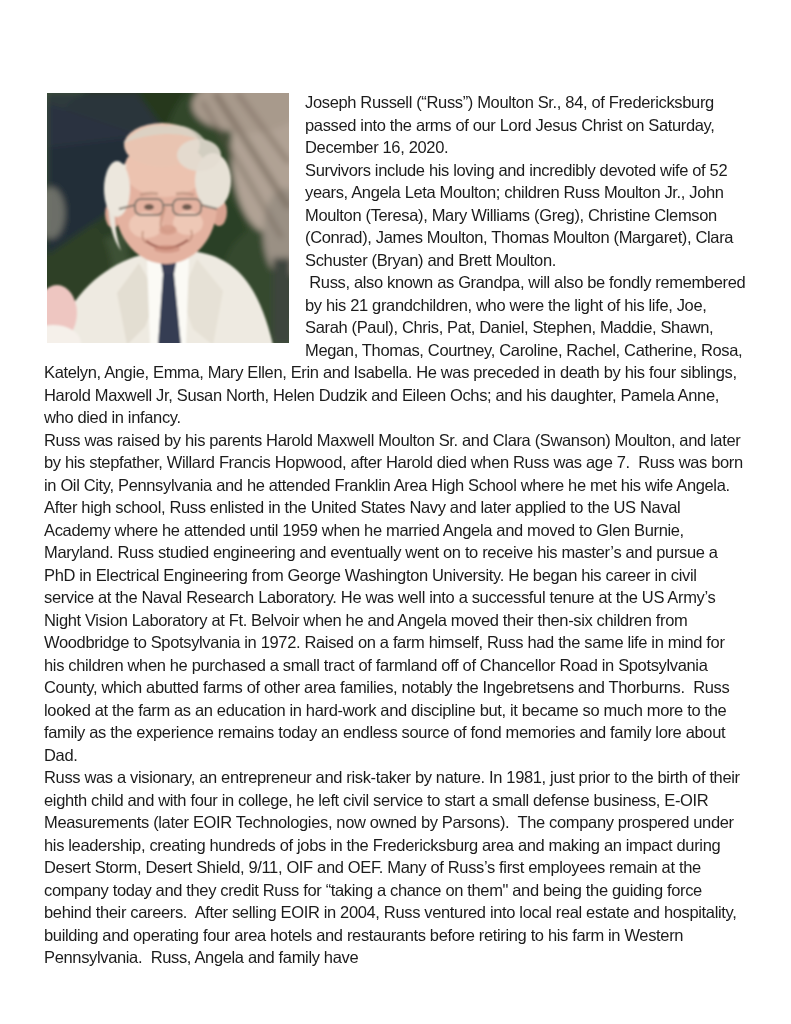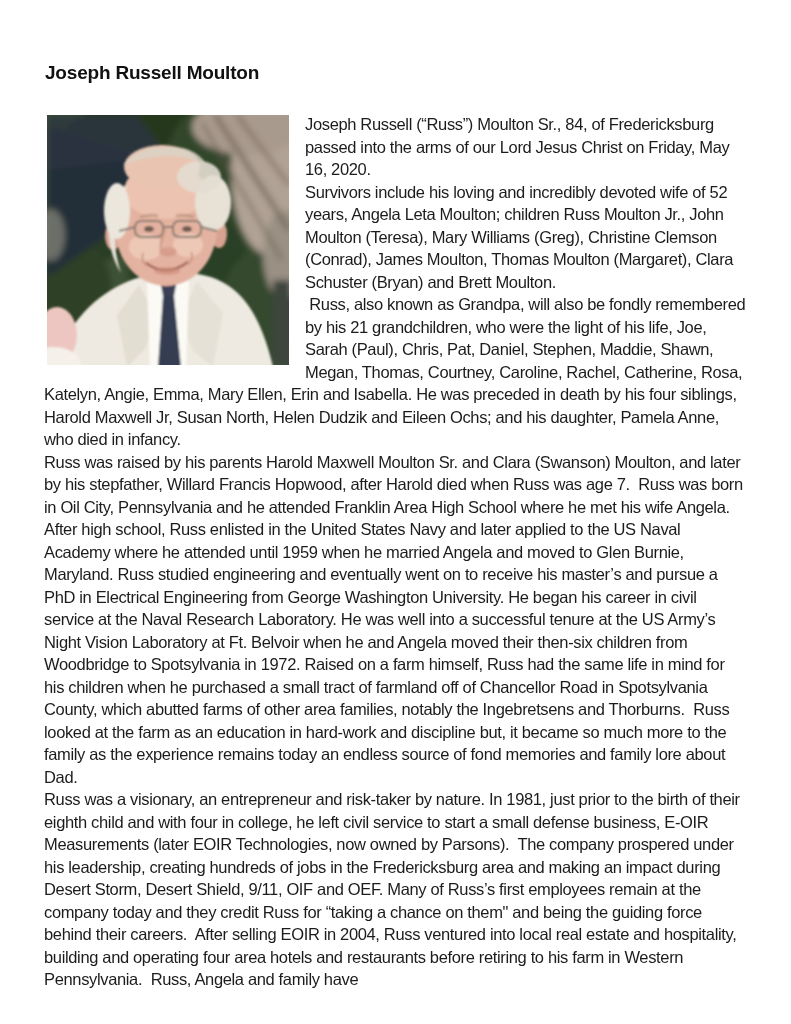--- a/index.html
+++ b/index.html
@@ -42,21 +42,20 @@
     overflow: hidden;
     background: #3c4f36;
   }
   .portrait svg { display: block; width: 242px; height: 250px; }
 </style>
 </head>
 <body>
 
 <div class="page">
 
-  <h1 class="doc-title">Joseph Russell Moulton</h1>
 
   <div class="doc-body">
 
     <div class="portrait" role="img" aria-label="Elderly man with white hair and glasses, smiling, wearing a light jacket, white shirt and dark tie, in front of green evergreen trees">
       <svg viewBox="0 0 242 250" xmlns="http://www.w3.org/2000/svg">
         <defs>
           <filter id="soft2" x="-20%" y="-20%" width="140%" height="140%">
               <feGaussianBlur stdDeviation="3"></feGaussianBlur>
             </filter>
           <filter id="soft1" x="-20%" y="-20%" width="140%" height="140%">
@@ -137,20 +136,20 @@
           <ellipse cx="120" cy="156" rx="13" ry="4" fill="#c98877" opacity="0.6"></ellipse>
           <path d="M96 138 Q 94 146 99 150" stroke="#c08e7b" stroke-width="2" fill="none" opacity="0.7"></path>
           <path d="M144 137 Q 147 144 141 149" stroke="#c08e7b" stroke-width="2" fill="none" opacity="0.7"></path>
 
           <ellipse cx="10" cy="220" rx="20" ry="28" fill="#eec6c1"></ellipse>
           <ellipse cx="6" cy="250" rx="28" ry="18" fill="#f5f0ea"></ellipse>
         </g>
       </svg>
     </div>
 
-    <p>Joseph Russell (“Russ”) Moulton Sr., 84, of Fredericksburg passed into the arms of our Lord Jesus Christ on Friday, May 16, 2020.</p>
+    <p>Joseph Russell (“Russ”) Moulton Sr., 84, of Fredericksburg passed into the arms of our Lord Jesus Christ on Saturday, December 16, 2020.</p>
     <p>Survivors include his loving and incredibly devoted wife of 52 years, Angela Leta Moulton; children Russ Moulton Jr., John Moulton (Teresa), Mary Williams (Greg), Christine Clemson (Conrad), James Moulton, Thomas Moulton (Margaret), Clara Schuster (Bryan) and Brett Moulton.</p>
     <p> Russ, also known as Grandpa, will also be fondly remembered by his 21 grandchildren, who were the light of his life, Joe, Sarah (Paul), Chris, Pat, Daniel, Stephen, Maddie, Shawn, Megan, Thomas, Courtney, Caroline, Rachel, Catherine, Rosa, Katelyn, Angie, Emma, Mary Ellen, Erin and Isabella. He was preceded in death by his four siblings, Harold Maxwell Jr, Susan North, Helen Dudzik and Eileen Ochs; and his daughter, Pamela Anne, who died in infancy.</p>
     <p>Russ was raised by his parents Harold Maxwell Moulton Sr. and Clara (Swanson) Moulton, and later by his stepfather, Willard Francis Hopwood, after Harold died when Russ was age 7.  Russ was born in Oil City, Pennsylvania and he attended Franklin Area High School where he met his wife Angela. After high school, Russ enlisted in the United States Navy and later applied to the US Naval Academy where he attended until 1959 when he married Angela and moved to Glen Burnie, Maryland. Russ studied engineering and eventually went on to receive his master’s and pursue a PhD in Electrical Engineering from George Washington University. He began his career in civil service at the Naval Research Laboratory. He was well into a successful tenure at the US Army’s Night Vision Laboratory at Ft. Belvoir when he and Angela moved their then-six children from Woodbridge to Spotsylvania in 1972. Raised on a farm himself, Russ had the same life in mind for his children when he purchased a small tract of farmland off of Chancellor Road in Spotsylvania County, which abutted farms of other area families, notably the Ingebretsens and Thorburns.  Russ looked at the farm as an education in hard-work and discipline but, it became so much more to the family as the experience remains today an endless source of fond memories and family lore about Dad.</p>
     <p>Russ was a visionary, an entrepreneur and risk-taker by nature. In 1981, just prior to the birth of their eighth child and with four in college, he left civil service to start a small defense business, E-OIR Measurements (later EOIR Technologies, now owned by Parsons).  The company prospered under his leadership, creating hundreds of jobs in the Fredericksburg area and making an impact during Desert Storm, Desert Shield, 9/11, OIF and OEF. Many of Russ’s first employees remain at the company today and they credit Russ for “taking a chance on them" and being the guiding force behind their careers.  After selling EOIR in 2004, Russ ventured into local real estate and hospitality, building and operating four area hotels and restaurants before retiring to his farm in Western Pennsylvania.  Russ, Angela and family have</p>
 
   </div>
 </div>
 
 </body></html>

